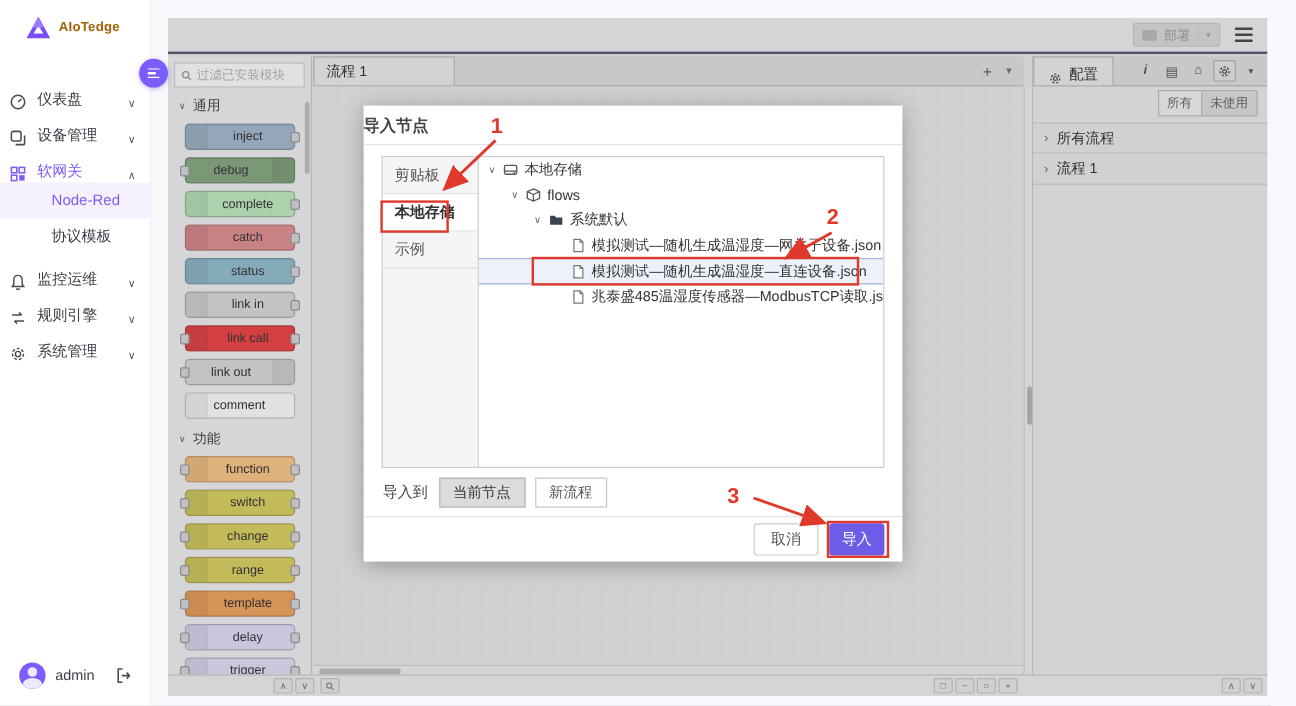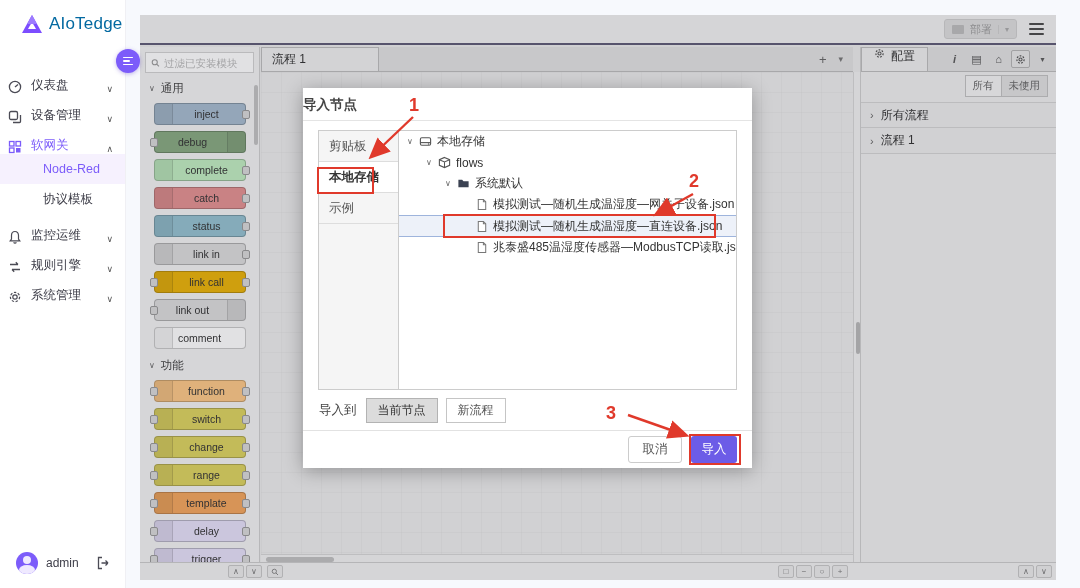--- a/index.html
+++ b/index.html
@@ -2,21 +2,21 @@
 <html><head>
 <meta charset="utf-8">
 <style>
 *{margin:0;padding:0;box-sizing:border-box}
 body{width:1080px;height:588px;overflow:hidden;background:#f7f9fd;font-family:"Liberation Sans","DejaVu Sans",sans-serif}
 .page{position:relative;width:1080px;height:588px}
 
 
 .sidebar{position:absolute;left:0;top:0;width:126px;height:588px;background:#fff;border-right:1px solid #f0f0f4;z-index:2}
 .logo{display:flex;align-items:center;gap:7px;padding:14px 0 0 22px}
-.logo-text{font-weight:normal;font-size:17px;color:#0369a1;letter-spacing:.2px}
+.logo-text{font-weight:bold;font-size:11px;color:#a16207;letter-spacing:.2px}
 .nav{margin-top:30px}
 .nav-item{display:flex;align-items:flex-end;height:30px;padding:0 12px 0 8px;font-size:12.5px;color:#3d3d48;cursor:pointer}
 .nav-item .ico{width:14px;height:14px;margin-right:9px;flex:none}
 .nav-item .chev{margin-left:auto;font-size:9px;color:#555}
 .nav-item.purple{color:#7c5cfa}
 .nav-sub{display:flex;align-items:center;height:30px;padding-left:43px;font-size:12.5px;color:#3d3d48;cursor:pointer}
 .nav-sub.active{background:#f6f1fe;color:#7c5cfa}
 .user{position:absolute;bottom:14px;left:0;width:126px;display:flex;align-items:center;padding:0 16px}
 .avatar{position:relative;width:22px;height:22px;border-radius:50%;background:#7c5cfa;overflow:hidden;flex:none}
 .avatar::before{content:"";position:absolute;left:7px;top:4px;width:8px;height:8px;border-radius:50%;background:#efe9ff}
@@ -59,21 +59,21 @@
 .flow-tab{width:118px;height:24px;background:#efefef;border:1px solid #bdbdbd;border-bottom:none;display:flex;align-items:center;padding-left:10px;font-size:12px;color:#333}
 .tab-actions{margin-left:auto;display:flex;gap:12px;align-items:center;height:100%;padding:0 10px;color:#666;font-size:13px}
 .canvas{position:absolute;top:25px;left:0;right:0;bottom:8px;background:#ededed;background-image:linear-gradient(rgba(0,0,0,.022) 1px,transparent 1px),linear-gradient(90deg,rgba(0,0,0,.022) 1px,transparent 1px);background-size:20px 20px}
 .h-scroll{position:absolute;bottom:0;left:0;right:0;height:8px;background:#f1f1f1;border-top:1px solid #d7d7d7}
 .h-thumb{position:absolute;left:5px;top:1.5px;width:68px;height:5px;background:#c0c0c0;border-radius:3px}
 .v-scroll{position:absolute;right:196px;top:25px;bottom:0;width:7px;background:#f1f1f1;border-left:1px solid #d7d7d7}
 .v-thumb{position:absolute;left:1.5px;top:250px;width:4px;height:32px;background:#b9b9b9;border-radius:2px}
 
 .nr-side{position:absolute;right:0;top:0;bottom:0;width:196px;background:#efefef;border-left:1px solid #cfcfcf}
 .side-tabs{position:absolute;top:0;left:0;right:0;height:25px;background:#e2e2e2;border-bottom:1px solid #bdbdbd;display:flex;align-items:flex-end}
-.side-tab{height:24px;background:#efefef;border:1px solid #bdbdbd;border-bottom:none;display:flex;align-items:flex-start;gap:6px;padding:0 12px;font-size:12px;color:#333}
+.side-tab{height:24px;background:#efefef;border:1px solid #bdbdbd;border-bottom:none;display:flex;align-items:flex-end;gap:6px;padding:0 12px;font-size:12px;color:#333}
 .side-icons{margin-left:auto;display:flex;align-items:center;gap:3px;padding-right:4px;height:100%}
 .sic{width:19px;height:18px;display:flex;align-items:center;justify-content:center;font-size:11px;color:#5a5a5a;cursor:pointer}
 .sic.sel{border:1px solid #b5b5b5;background:#e8e8e8;border-radius:2px}
 .side-filter{position:absolute;top:26px;left:0;right:0;height:26px;display:flex;justify-content:flex-end;align-items:center;gap:0;padding-right:8px}
 .sbtn{font-size:10.5px;color:#666;border:1px solid #c2c2c2;background:#f4f4f4;padding:3px 7px;cursor:pointer}
 .sbtn.alt{background:#e1e1e1;margin-left:-1px}
 .side-row{height:26px;border-bottom:1px solid #d4d4d4;display:flex;align-items:center;gap:7px;padding-left:9px;font-size:12px;color:#333;background:#ededed;cursor:pointer}
 .side-row:first-of-type{border-top:1px solid #d4d4d4}
 .side-rows{position:absolute;top:55px;left:0;right:0}
 .srchev{font-size:11px;color:#666}
@@ -245,21 +245,21 @@
         <div class="pal-node" style="background: rgb(148, 193, 208);">
             <span class="nico"></span>
             <span class="nlabel">status</span>
             <span class="port r"></span>
           </div>
         <div class="pal-node" style="background: rgb(221, 221, 221);">
             <span class="nico"></span>
             <span class="nlabel">link in</span>
             <span class="port r"></span>
           </div>
-        <div class="pal-node" style="background: #eab308;">
+        <div class="pal-node" style="background: #ef4444;">
             <span class="nico"></span>
             <span class="nlabel">link call</span>
             <span class="port l"></span>
             <span class="port r"></span>
           </div>
         <div class="pal-node icon-right" style="background: rgb(221, 221, 221);">
             <span class="nico"></span>
             <span class="nlabel">link out</span>
             <span class="port l"></span>
           </div>

